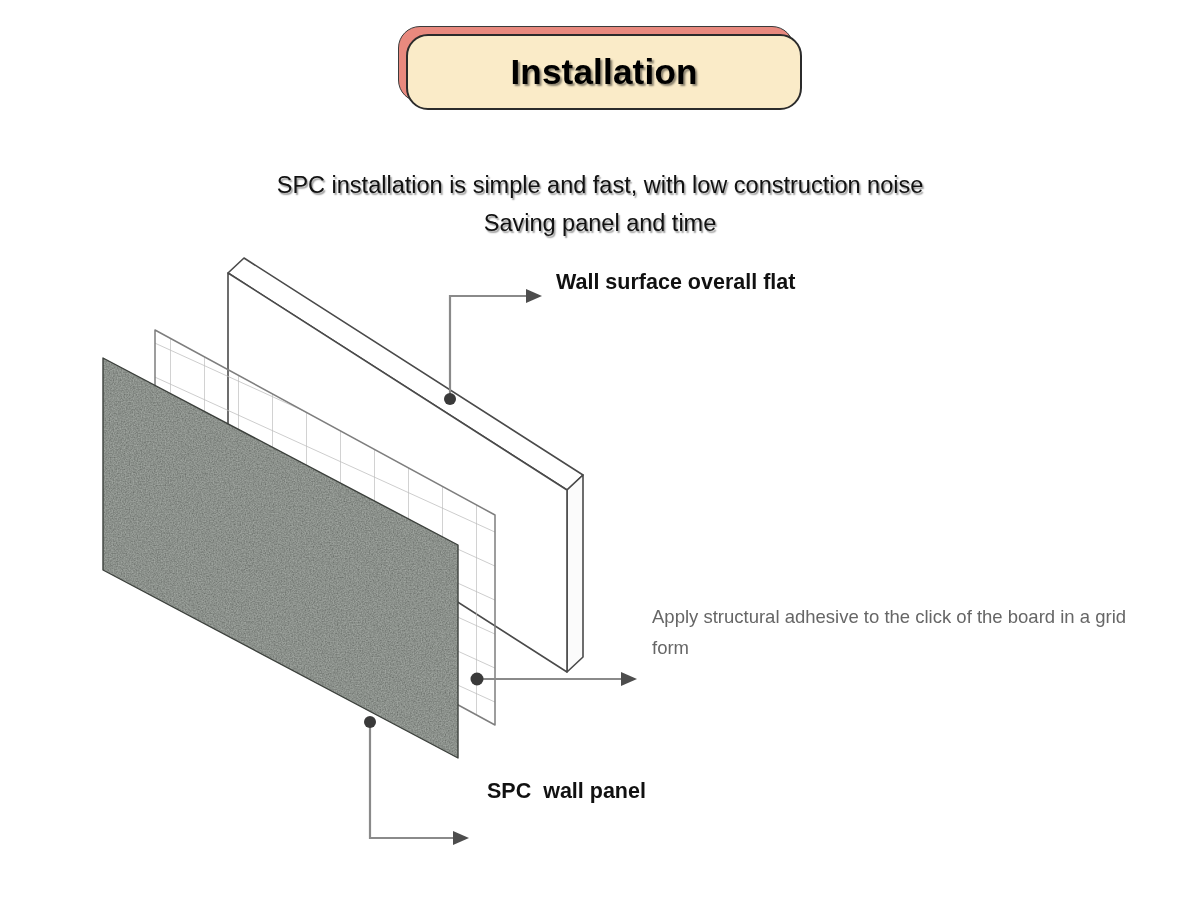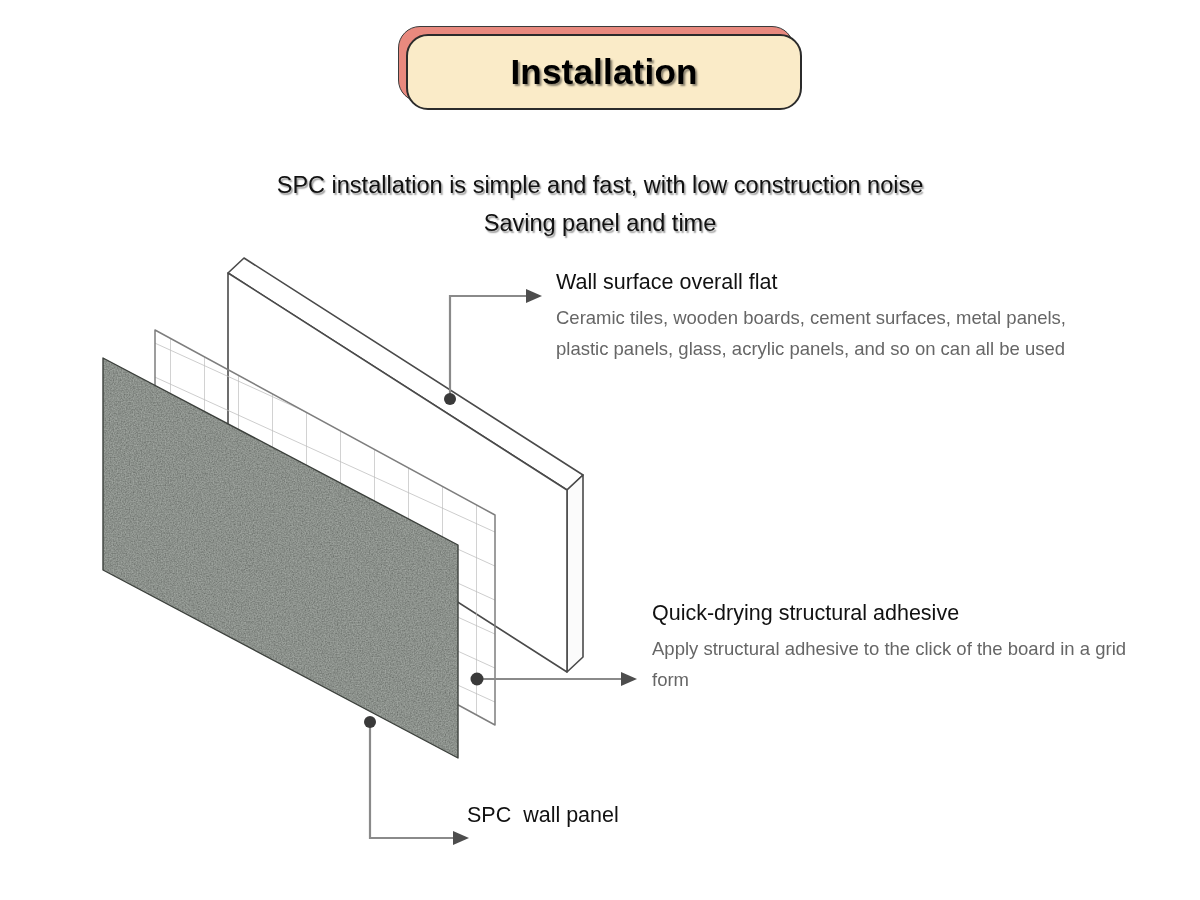--- a/index.html
+++ b/index.html
@@ -78,34 +78,34 @@
     left: 0;
     top: 0;
     width: 1200px;
     height: 900px;
   }
 
   
   .callout { position: absolute; }
   .callout-title {
     font-size: 21.5px;
-    font-weight: normal;
+    font-weight: bold;
     color: #111111;
     margin: 0 0 7px 0;
     white-space: pre;
   }
   .callout-body {
     font-size: 18.5px;
     line-height: 31px;
     color: #666666;
     margin: 0;
   }
   #callout-wall { left: 556px; top: 270px; width: 510px; }
   #callout-adhesive { left: 652px; top: 601px; width: 505px; }
-  #callout-spc { left: 467px; top: 779px; width: 520px; margin-top: 24px; }
+  #callout-spc { left: 487px; top: 779px; width: 520px; }
 </style>
 </head>
 <body>
 
 <div id="title-banner">
   <div id="title-shadow"></div>
   <div id="title-panel">
     <span id="title-text">Installation</span>
   </div>
 </div>
@@ -174,23 +174,21 @@
     <circle cx="477" cy="679" r="6.5" fill="#3a3a3a" stroke="none"></circle>
 
     <path d="M370,722 L370,838 L455,838"></path>
     <polygon points="453,831 469,838 453,845" fill="#4d4d4d" stroke="none"></polygon>
     <circle cx="370" cy="722" r="6" fill="#3a3a3a" stroke="none"></circle>
   </g>
 </svg>
 
 <div class="callout" id="callout-wall">
   <p class="callout-title">Wall surface overall flat</p>
-  <p class="callout-body">Ceramic tiles, wooden boards, cement surfaces, metal panels, plastic panels, glass, acrylic panels, and so on can all be used</p>
 </div>
 
 <div class="callout" id="callout-adhesive">
-  <p class="callout-title">Quick-drying structural adhesive</p>
   <p class="callout-body">Apply structural adhesive to the click of the board in a grid form</p>
 </div>
 
 <div class="callout" id="callout-spc">
   <p class="callout-title">SPC  wall panel</p>
 </div>
 
 </body></html>

